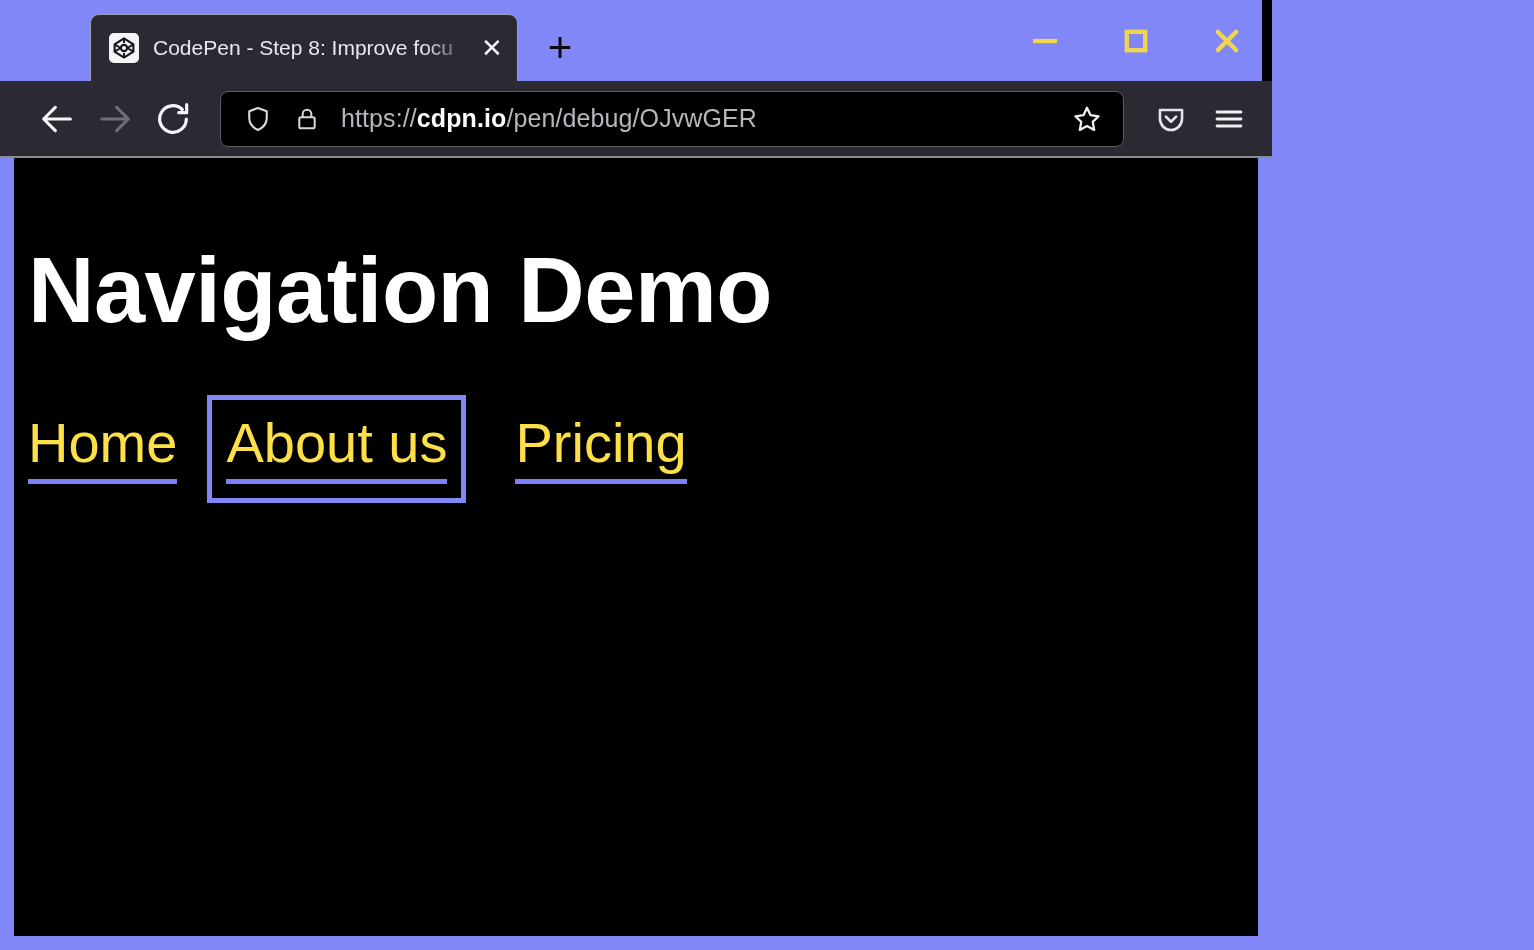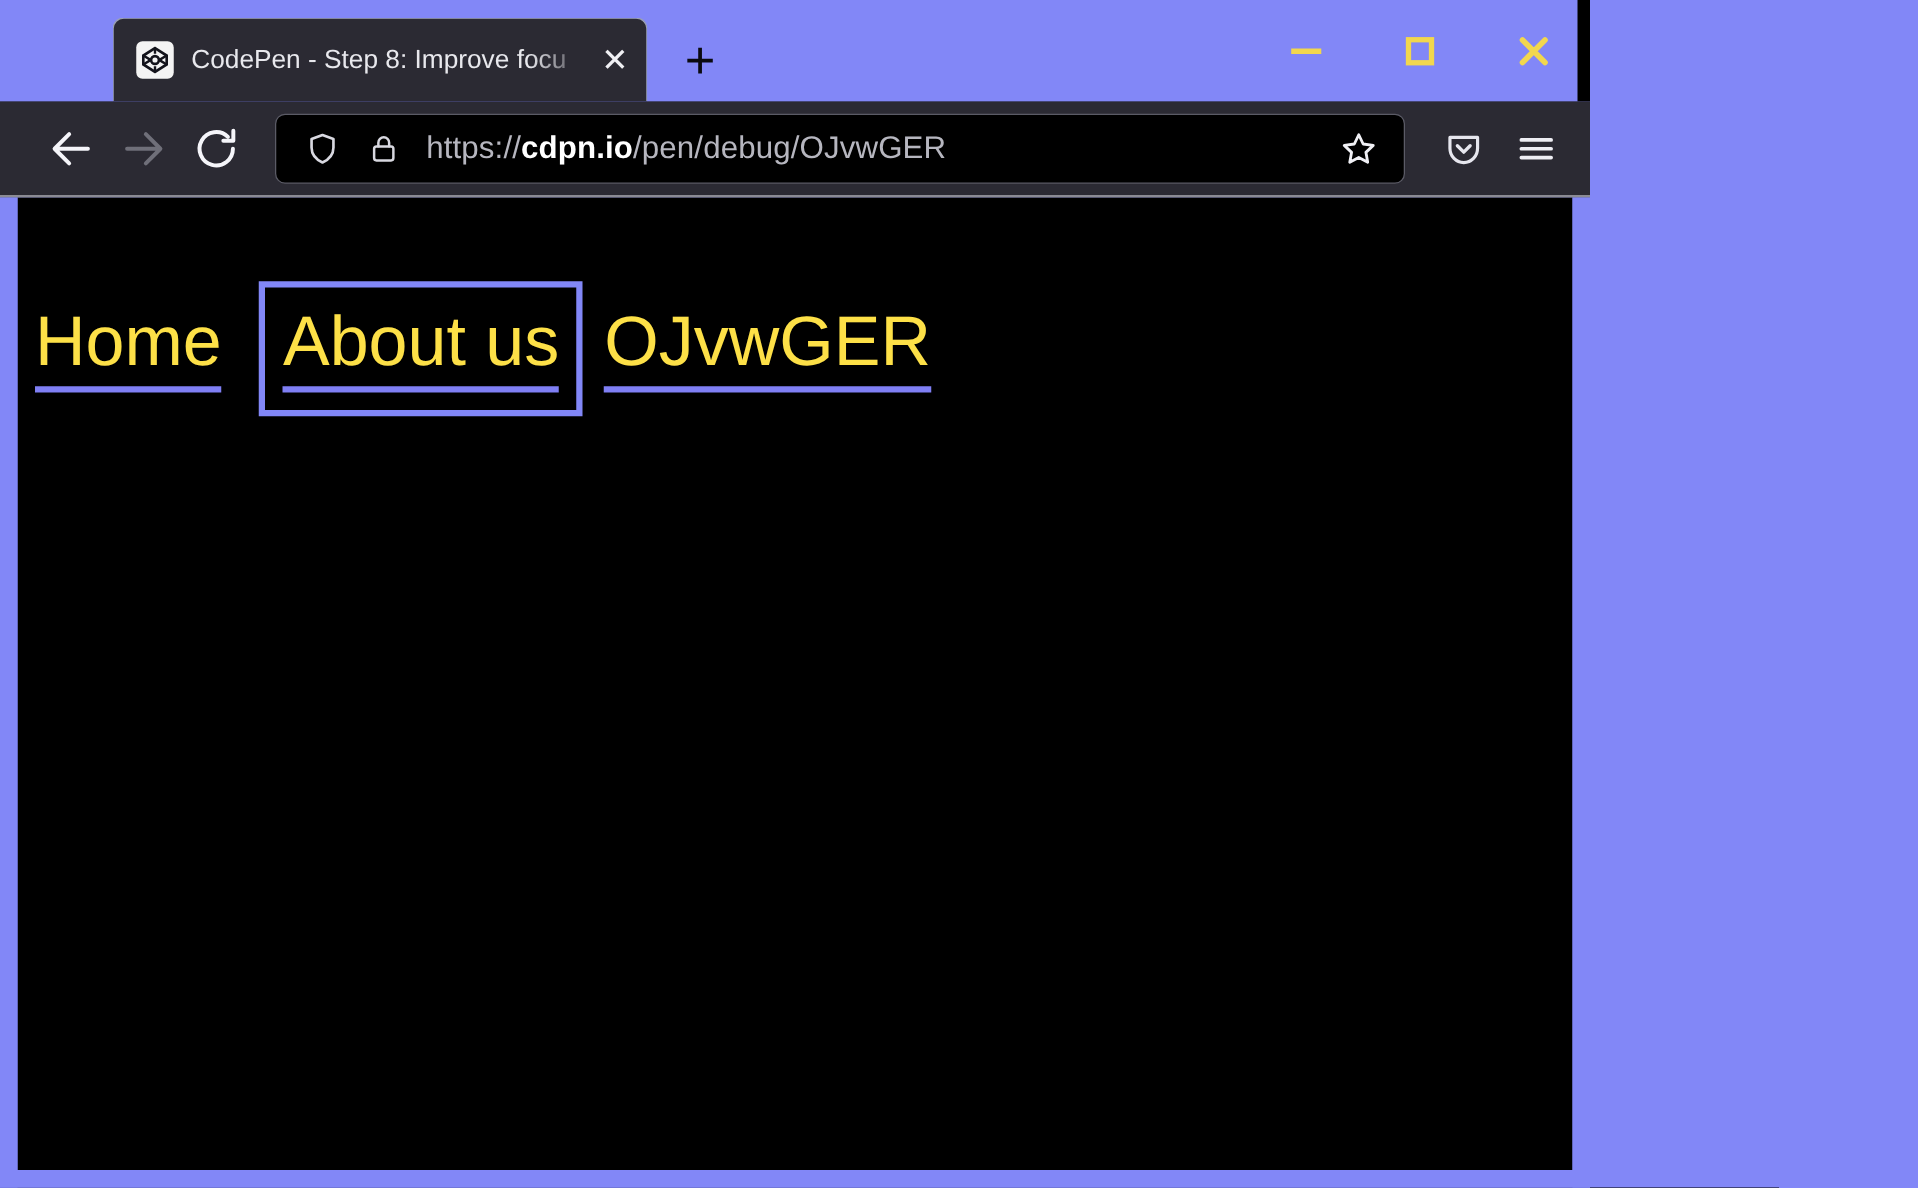--- a/index.html
+++ b/index.html
@@ -251,21 +251,21 @@
     border-bottom: 5px solid #7f7ff4;
     padding-bottom: 6px;
     margin-right: 30px;
     cursor: pointer;
   }
 
   .nav-link.focused {
     outline: 5px solid #8287f7;
     outline-offset: 14px;
     margin-left: 19px;
-    margin-right: 36px;
+    margin-right: 68px;
   }
 </style>
 </head>
 <body>
 
 <div id="browser-window">
 
   <div id="tabstrip">
     <div id="tabstrip-accent"></div>
 
@@ -361,23 +361,24 @@
         <svg width="34" height="34" viewBox="0 0 24 24" aria-hidden="true">
           <path d="M3.6 7h16.8M3.6 12h16.8M3.6 17h16.8" stroke="#eeeef4" stroke-width="2.1" stroke-linecap="round"></path>
         </svg>
       </span>
     </div>
   </div>
 
   <div id="content-viewport">
     <div id="page-body">
 
+      <h1 id="page-title">Navigation Demo</h1>
 
       <nav id="main-nav">
         <a class="nav-link" href="#">Home</a>
         <a class="nav-link focused" href="#">About us</a>
-        <a class="nav-link" href="#">OJvwGER</a>
+        <a class="nav-link" href="#">Pricing</a>
       </nav>
 
     </div>
   </div>
 
 </div>
 
 </body></html>

